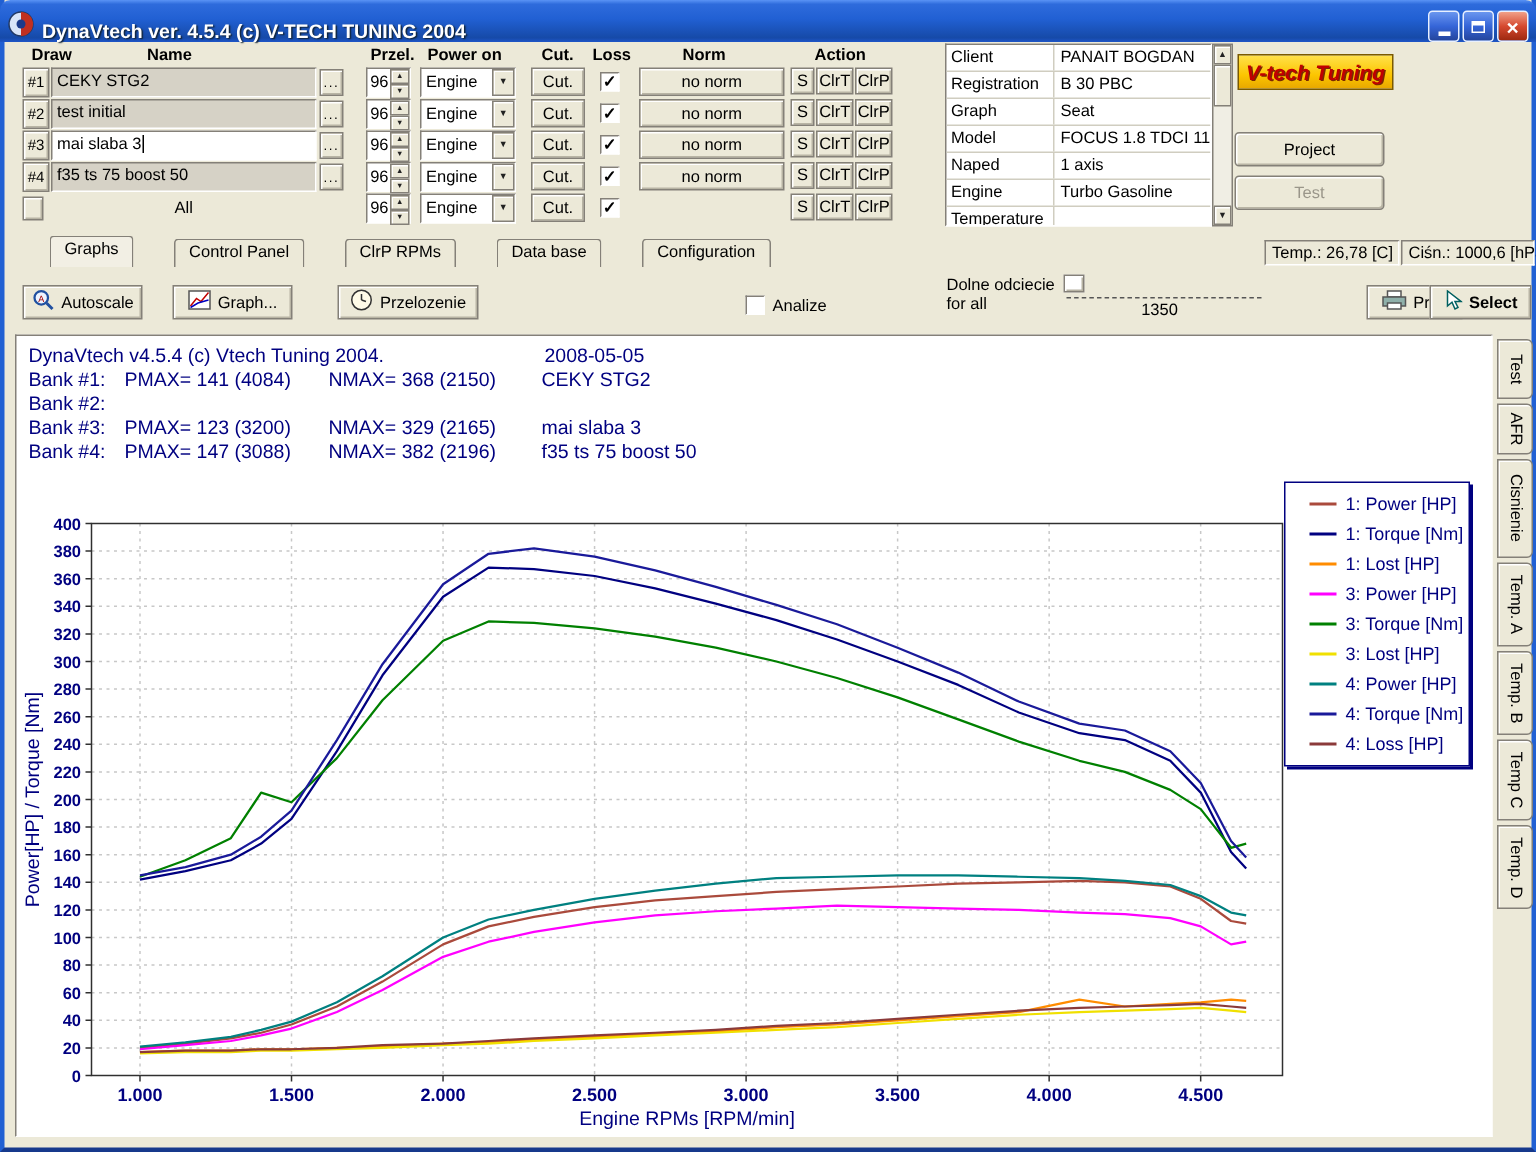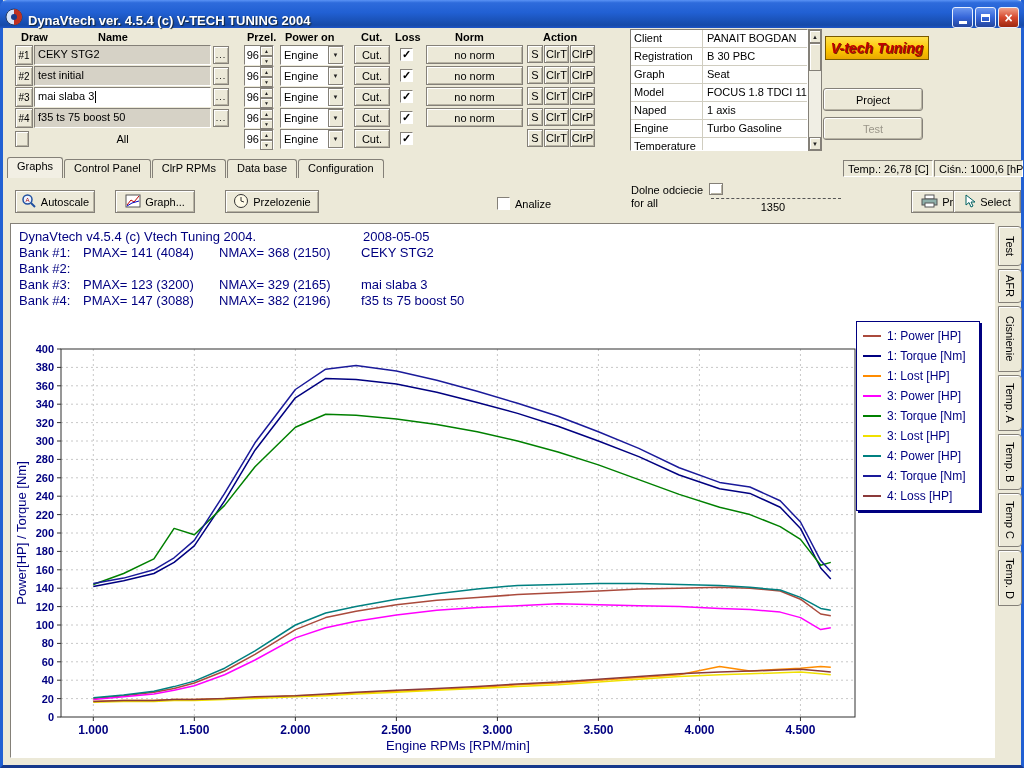--- a/index.html
+++ b/index.html
@@ -75,21 +75,21 @@
   #vtech-logo { position:absolute; left:822px; top:36px; width:104px; height:24px;
     background:linear-gradient(180deg,#ffe14a 0%,#fcc500 60%,#e8a800 100%);
     border:1px solid #7a5a00; display:flex; align-items:center; justify-content:center;
     color:#c00000; font-weight:bold; font-style:italic; font-size:14px; text-shadow:1px 1px 0 #7a2a00; }
   #project-button { position:absolute; left:820px; top:88px; width:100px; height:23px; border-radius:3px; }
   #test-button { position:absolute; left:820px; top:117px; width:100px; height:23px; border-radius:3px; color:#9a968a; }
 
   
   #tabbar { position:absolute; left:4px; top:157px; height:21px; display:flex; align-items:flex-end; }
   .tab { height:19px; padding:2px 9px 0 9px; margin-right:1px; background:#ece9d8;
-    border:1px solid #848078; border-bottom:none; border-radius:3px 3px 0 0; white-space:nowrap; }
+    border:1px solid #848078; border-bottom:none; border-radius:3px 3px 0 0; white-space:nowrap;margin-left:26px; }
   .tab.active { height:21px; background:#f2efe4; position:relative; z-index:2; font-weight:normal; }
   .status-panel { position:absolute; top:160px; height:17px; background:#ece9d8;
     border:1px solid; border-color:#848078 #fff #fff #848078; padding:2px 4px 0 4px; white-space:nowrap; }
 
   
   .toolbtn { position:absolute; top:190px; height:23px; gap:4px; padding:0 4px; }
   #analize-box { position:absolute; left:494px; top:197px; }
   #analize-label { position:absolute; left:512px; top:198px; }
   #cutoff-labels { position:absolute; left:628px; top:184px; line-height:13px; }
   #cutoff-slider { position:absolute; left:704px; top:183px; width:136px; height:32px; }
@@ -99,21 +99,21 @@
   #slider-value { position:absolute; left:26px; top:18px; width:80px; text-align:center; }
 
   
   #main-area { position:absolute; left:7px; top:223px; width:985px; height:535px; background:#fff;
     border:1px solid; border-color:#848078 #fff #fff #848078; overflow:hidden; }
   .report-line { position:absolute; left:8px; color:#000080; font-size:13px; white-space:pre; }
   .bl-label { display:inline-block; width:64px; }
   .bl-pmax  { display:inline-block; width:136px; }
   .bl-nmax  { display:inline-block; width:142px; }
   #legend { position:absolute; left:845px; top:97px; width:124px; background:#fff;
-    border:1px solid #000080; box-shadow:2px 2px 0 #000080; padding:4px 0 4px 0; z-index:5; }
+    border:1px solid #000080; box-shadow:2px 2px 0 #000080; padding:4px 0 4px 10px; z-index:5; }
   .legend-entry { display:flex; align-items:center; height:20px; padding-left:6px; }
   .legend-swatch { width:18px; height:2px; margin-right:6px; flex:none; }
   .legend-label { color:#000080; font-size:12px; white-space:nowrap; }
   #chart-svg { position:absolute; left:2px; top:113px; }
   #chart-svg text { font-family:"Liberation Sans",sans-serif; }
 
   
   #side-tabs { position:absolute; left:995px; top:226px; width:26px; }
   .side-tab { width:24px; margin-bottom:3px; background:#ece9d8; border:1px solid #848078;
     border-radius:0 4px 4px 0; box-shadow:inset 1px 1px 0 #fff;
@@ -365,21 +365,21 @@
     <div id="slider-value">1350</div>
   </div>
   <button class="btn toolbtn" style="left:908px; width:64px;">
     <span><svg width="17" height="14" viewBox="0 0 17 14">
           <rect x="4" y="1" width="9" height="4" fill="#fff" stroke="#555"></rect>
           <rect x="1" y="5" width="15" height="6" fill="#8fb0aa" stroke="#555"></rect>
           <rect x="4" y="9" width="9" height="4" fill="#fff" stroke="#555"></rect>
         </svg></span>
     <span>Print</span>
   </button>
-  <button class="btn toolbtn" style="left:950px; width:68px;">
+  <button class="btn toolbtn" style="left:950px; width:68px;font-weight:bold;">
     <span><svg width="13" height="14" viewBox="0 0 13 14">
           <path d="M3 1 L3 11 L6 8.5 L8 13 L10 12 L8 8 L12 8 Z" fill="#fff" stroke="#006060"></path>
         </svg></span>
     <span>Select</span>
   </button>
 
   <div id="main-area">
     <div class="report-line" style="top:5px;">DynaVtech v4.5.4 (c) Vtech Tuning 2004.</div>
     <div class="report-line" style="top:5px; left:352px;">2008-05-05</div>
     <div id="bank-lines">

